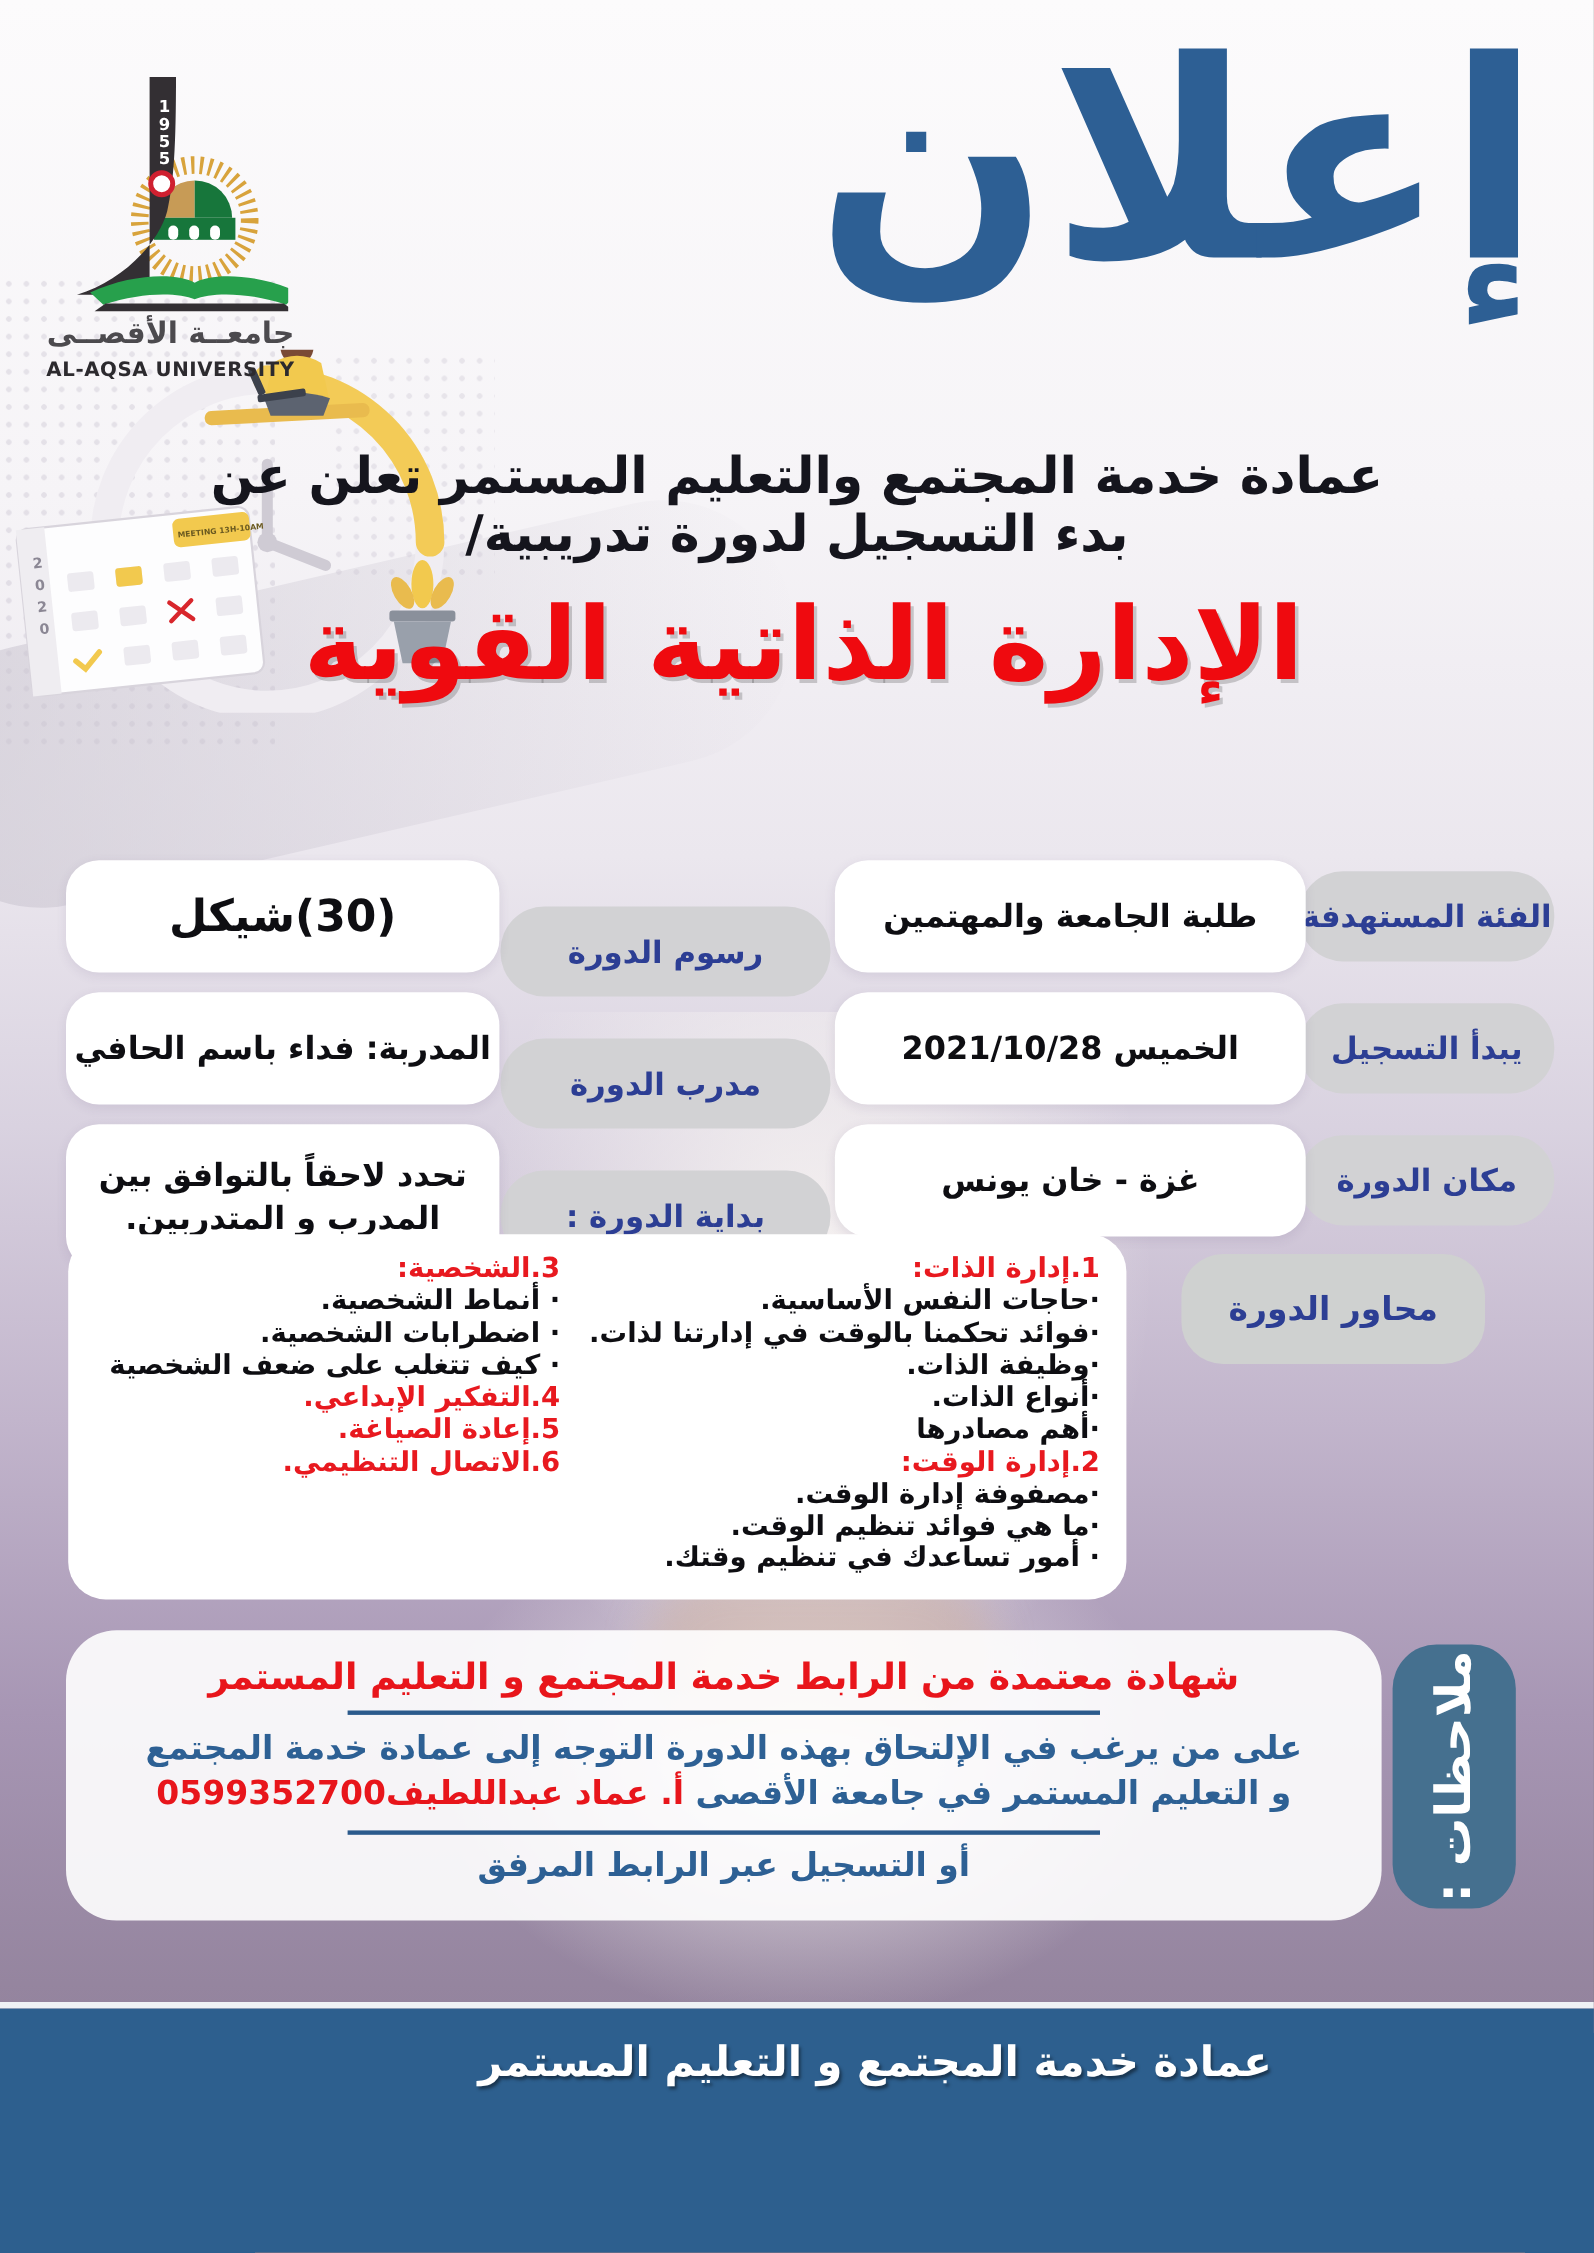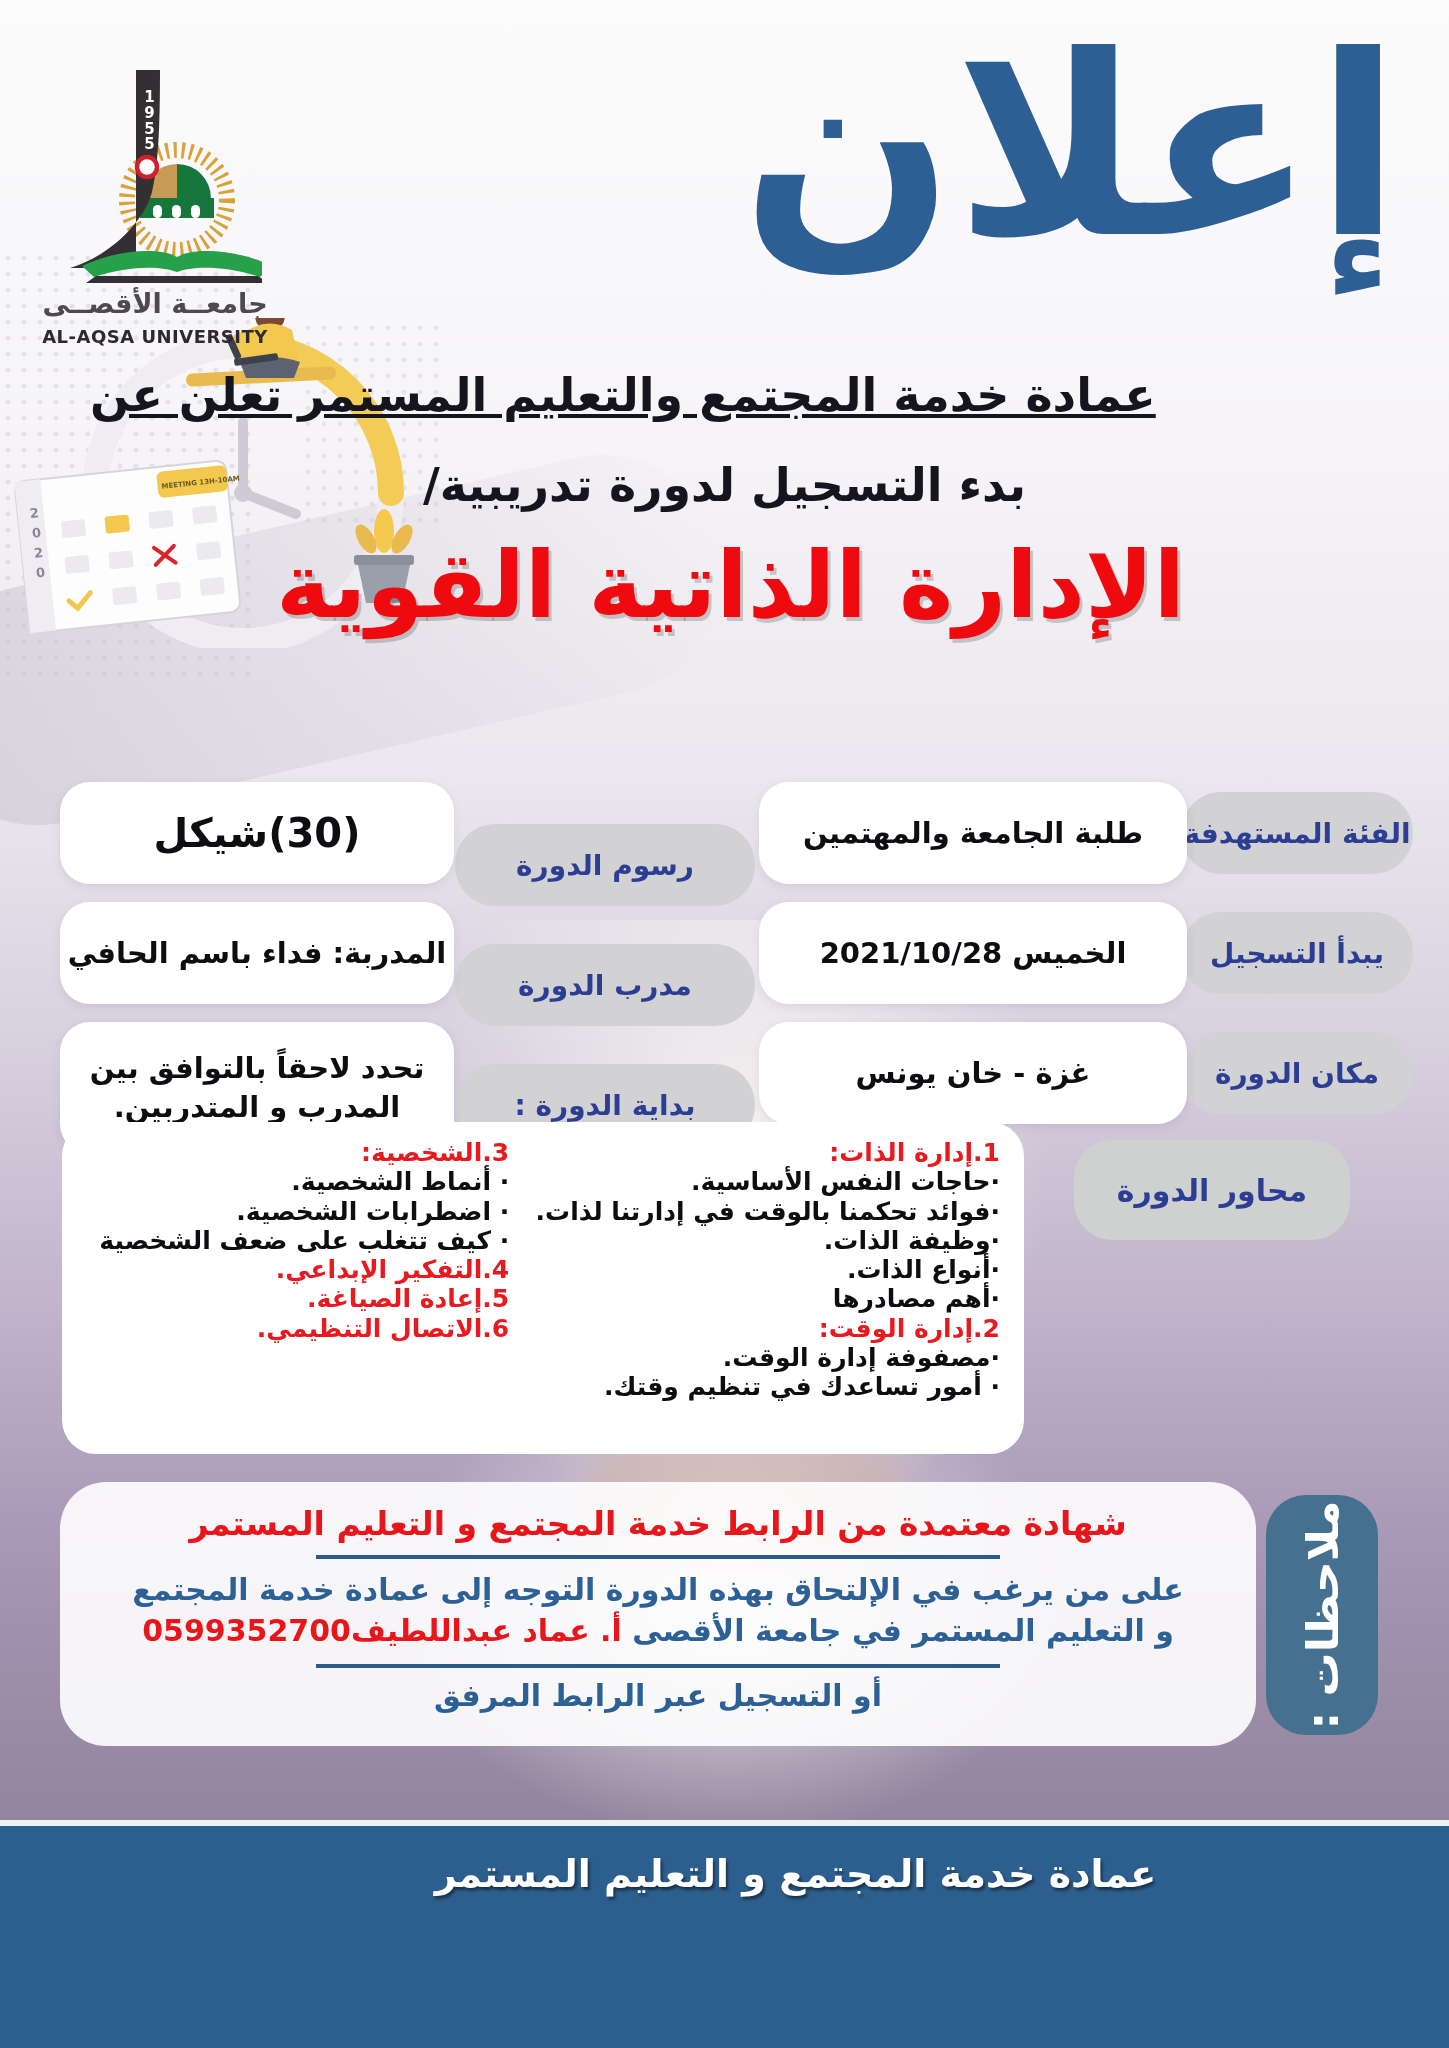--- a/index.html
+++ b/index.html
@@ -20,21 +20,21 @@
   .cal-year{left:33px;top:503px;width:14px;font-size:13px;font-weight:bold;color:#8b8794;line-height:1.55;
     word-break:break-all;transform:rotate(-6deg);}
   
   .logo-svg{position:absolute;left:52px;top:70px;z-index:3;}
   .logo-year{position:absolute;left:141px;top:90px;width:17px;z-index:4;color:#fff;font-weight:bold;font-size:15px;
     line-height:1.05;text-align:center;word-break:break-all;}
   .logo-ar{position:absolute;left:28px;top:288px;width:254px;z-index:3;text-align:center;font-size:27px;font-weight:bold;color:#4c4a4e;}
   .logo-en{position:absolute;left:28px;top:326px;width:254px;z-index:3;text-align:center;font-size:18px;font-weight:bold;color:#2c2a2e;letter-spacing:0.5px;}
   
   .announce{position:absolute;top:10px;right:48px;z-index:3;font-size:250px;line-height:1.1;font-weight:bold;color:#2d5f94;}
-  .intro1{position:absolute;top:368px;left:90px;right:90px;z-index:3;text-align:left;font-size:46px;font-weight:bold;color:#15151d;text-decoration:underline;}
+  .intro1{position:absolute;top:405px;left:90px;right:90px;z-index:3;text-align:center;font-size:46px;font-weight:bold;color:#15151d;}
   .intro2{position:absolute;top:458px;left:90px;right:90px;z-index:3;text-align:center;font-size:46px;font-weight:bold;color:#15151d;}
   .course-title{position:absolute;top:532px;left:80px;right:68px;z-index:3;text-align:center;font-size:92px;font-weight:bold;
     color:#ef0a0f;text-shadow:3px 4px 0 rgba(40,40,40,0.22);}
   
   .row{position:absolute;left:0;right:0;height:112px;z-index:3;}
   .r1{top:782px}.r2{top:902px}.r3{top:1022px}
   .pill{position:absolute;top:10px;height:82px;background:#d2d2d4;border-radius:40px;display:flex;align-items:center;
     justify-content:center;color:#2c3e94;font-weight:bold;font-size:28px;}
   .pill-r{right:36px;width:232px;}
   .pill-l{right:694px;width:300px;margin-top:32px;}
@@ -175,20 +175,21 @@
   <div class="topics-box">
     <div class="tcol tcol-r ar">
       <div class="topic red">1.إدارة الذات:</div>
       <div class="topic">·حاجات النفس الأساسية.</div>
       <div class="topic">·فوائد تحكمنا بالوقت في إدارتنا لذات.</div>
       <div class="topic">·وظيفة الذات.</div>
       <div class="topic">·أنواع الذات.</div>
       <div class="topic">·أهم مصادرها</div>
       <div class="topic red">2.إدارة الوقت:</div>
       <div class="topic">·مصفوفة إدارة الوقت.</div>
+      <div class="topic">·ما هي فوائد تنظيم الوقت.</div>
       <div class="topic">· أمور تساعدك في تنظيم وقتك.</div>
     </div>
     <div class="tcol tcol-l ar">
       <div class="topic red">3.الشخصية:</div>
       <div class="topic">· أنماط الشخصية.</div>
       <div class="topic">· اضطرابات الشخصية.</div>
       <div class="topic">· كيف تتغلب على ضعف الشخصية</div>
       <div class="topic red">4.التفكير الإبداعي.</div>
       <div class="topic red">5.إعادة الصياغة.</div>
       <div class="topic red">6.الاتصال التنظيمي.</div>

